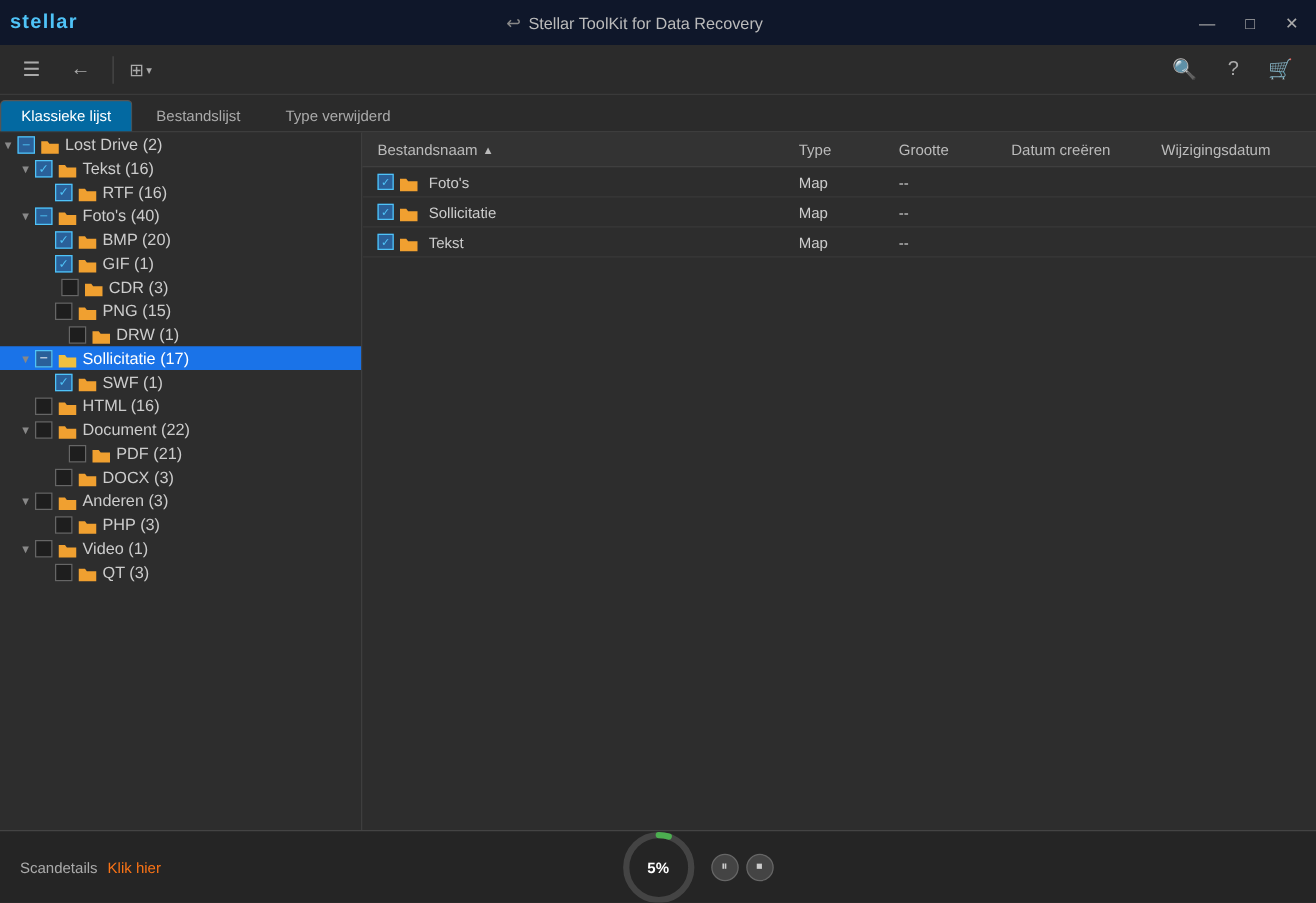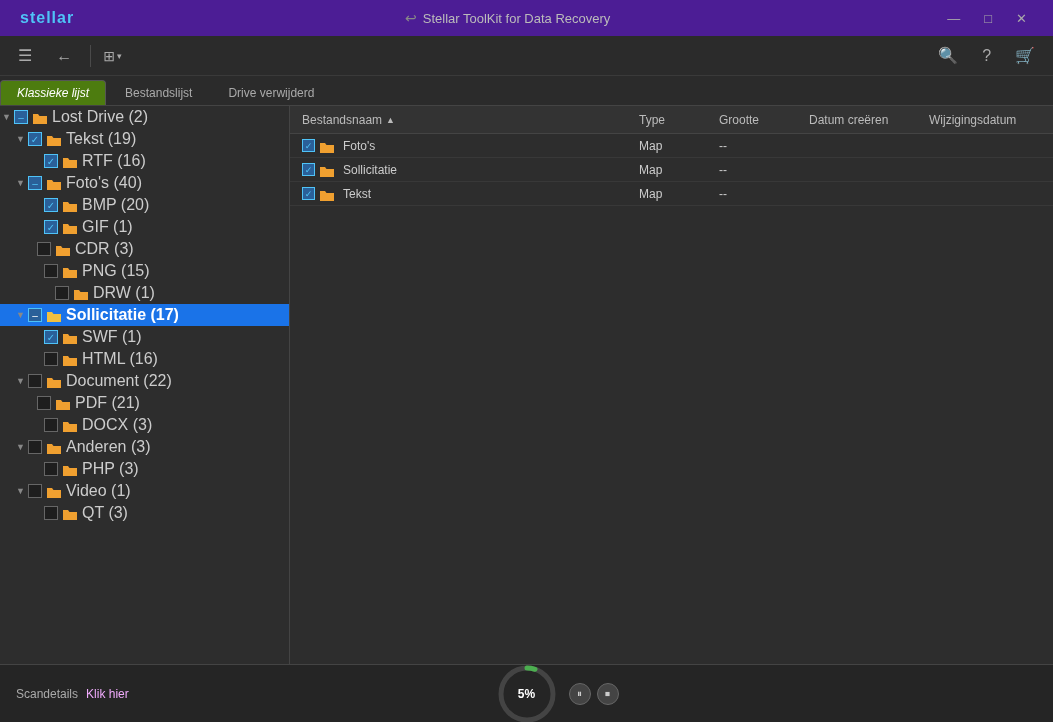--- a/index.html
+++ b/index.html
@@ -7,26 +7,26 @@
       width: 1053px;
       height: 722px;
       background: #2b2b2b;
       font-family: 'Segoe UI', Arial, sans-serif;
       font-size: 12px;
       color: #ccc;
       overflow: hidden;
     }
     
     .titlebar {
-      background: #4c1d95;
+      background: #0f172a;
       height: 36px;
       display: flex;
       align-items: center;
       justify-content: space-between;
-      padding: 0 20px;
+      padding: 0 8px;
       user-select: none;
     }
     .titlebar-left {
       display: flex;
       align-items: center;
       gap: 8px;
     }
     .titlebar-logo {
       color: #fff;
       font-size: 16px;
@@ -100,24 +100,23 @@
       padding: 5px 16px;
       cursor: pointer;
       color: #aaa;
       font-size: 12px;
       border-radius: 4px 4px 0 0;
       border: 1px solid transparent;
       border-bottom: none;
       margin-right: 2px;
     }
     .tab.active {
-      background: #4d7c0f;
+      background: #0369a1;
       color: #fff;
       border-color: #555;
-      font-style: italic;
     }
 
     
     .main {
       display: flex;
       height: calc(722px - 36px - 40px - 30px - 58px);
     }
 
     
     .tree-panel {
@@ -133,21 +132,21 @@
     .tree-panel::-webkit-scrollbar-track { background: #2d2d2d; }
 
     .tree-item {
       display: flex;
       align-items: center;
       padding: 2px 4px;
       cursor: pointer;
       white-space: nowrap;
     }
     .tree-item.selected { background: #1a73e8; color: #fff; }
-    .tree-item.selected .item-label { color: #fff; font-weight: bold; }
+    .tree-item.selected .item-label { color: #fff; }
 
     .tree-arrow {
       width: 12px;
       font-size: 9px;
       color: #888;
       flex-shrink: 0;
     }
     .tree-checkbox {
       width: 14px;
       height: 14px;
@@ -166,21 +165,21 @@
     .folder-icon {
       width: 16px;
       height: 12px;
       margin-right: 4px;
       flex-shrink: 0;
       display: inline-block;
     }
     .folder-icon svg { width: 16px; height: 14px; }
     .item-label {
       color: #ccc;
-      font-size: 16px;
+      font-size: 13px;
       text-align: center;
     }
     .tree-item.selected .item-label { color: #fff; }
 
     
     .right-panel {
       flex: 1;
       display: flex;
       flex-direction: column;
     }
@@ -253,21 +252,21 @@
       color: #aaa;
     }
     .scan-details {
       display: flex;
       align-items: center;
       gap: 8px;
       font-size: 12px;
       color: #aaa;
     }
     .scan-link {
-      color: #f0abfc;
+      color: #f97316;
       cursor: pointer;
       text-decoration: none;
     }
     .progress-container {
       position: absolute;
       left: 50%;
       transform: translateX(-50%);
       display: flex;
       flex-direction: column;
       align-items: center;
@@ -339,21 +338,21 @@
   <div class="toolbar-right">
     <span class="toolbar-btn">🔍</span>
     <span class="toolbar-btn">?</span>
     <span class="toolbar-btn">🛒</span>
   </div>
 </div>
 
 <div class="tabbar">
   <div class="tab active">Klassieke lijst</div>
   <div class="tab">Bestandslijst</div>
-  <div class="tab">Drive verwijderd</div>
+  <div class="tab">Type verwijderd</div>
 </div>
 
 <div class="main">
 
   <div class="tree-panel">
 
     <div class="tree-item" style="padding-left:2px">
       <span class="tree-arrow">▼</span>
       <div class="tree-checkbox partial">–</div>
       <span class="folder-icon">
@@ -365,21 +364,21 @@
     </div>
 
     <div class="tree-item" style="padding-left:16px">
       <span class="tree-arrow">▼</span>
       <div class="tree-checkbox checked">✓</div>
       <span class="folder-icon">
         <svg viewBox="0 0 16 14">
             <path d="M1 3h5l1.5 2H15v8H1z" fill="#f0a030"></path>
           </svg>
       </span>
-      <span class="item-label">Tekst (19)</span>
+      <span class="item-label">Tekst (16)</span>
     </div>
 
     <div class="tree-item" style="padding-left:32px">
       <span class="tree-arrow"></span>
       <div class="tree-checkbox checked">✓</div>
       <span class="folder-icon">
         <svg viewBox="0 0 16 14">
             <path d="M1 3h5l1.5 2H15v8H1z" fill="#f0a030"></path>
           </svg>
       </span>
@@ -412,21 +411,21 @@
       <span class="tree-arrow"></span>
       <div class="tree-checkbox checked">✓</div>
       <span class="folder-icon">
         <svg viewBox="0 0 16 14">
             <path d="M1 3h5l1.5 2H15v8H1z" fill="#f0a030"></path>
           </svg>
       </span>
       <span class="item-label">GIF (1)</span>
     </div>
 
-    <div class="tree-item" style="padding-left:25px">
+    <div class="tree-item" style="padding-left:37px">
       <span class="tree-arrow"></span>
       <div class="tree-checkbox"></div>
       <span class="folder-icon">
         <svg viewBox="0 0 16 14">
             <path d="M1 3h5l1.5 2H15v8H1z" fill="#f0a030"></path>
           </svg>
       </span>
       <span class="item-label">CDR (3)</span>
     </div>
 
@@ -467,21 +466,21 @@
       <span class="tree-arrow"></span>
       <div class="tree-checkbox checked">✓</div>
       <span class="folder-icon">
         <svg viewBox="0 0 16 14">
             <path d="M1 3h5l1.5 2H15v8H1z" fill="#f0a030"></path>
           </svg>
       </span>
       <span class="item-label">SWF (1)</span>
     </div>
 
-    <div class="tree-item" style="padding-left:32px">
+    <div class="tree-item" style="padding-left:16px">
       <span class="tree-arrow"></span>
       <div class="tree-checkbox"></div>
       <span class="folder-icon">
         <svg viewBox="0 0 16 14">
             <path d="M1 3h5l1.5 2H15v8H1z" fill="#f0a030"></path>
           </svg>
       </span>
       <span class="item-label">HTML (16)</span>
     </div>
 
@@ -489,21 +488,21 @@
       <span class="tree-arrow">▼</span>
       <div class="tree-checkbox"></div>
       <span class="folder-icon">
         <svg viewBox="0 0 16 14">
             <path d="M1 3h5l1.5 2H15v8H1z" fill="#f0a030"></path>
           </svg>
       </span>
       <span class="item-label">Document (22)</span>
     </div>
 
-    <div class="tree-item" style="padding-left:25px">
+    <div class="tree-item" style="padding-left:43px">
       <span class="tree-arrow"></span>
       <div class="tree-checkbox"></div>
       <span class="folder-icon">
         <svg viewBox="0 0 16 14">
             <path d="M1 3h5l1.5 2H15v8H1z" fill="#f0a030"></path>
           </svg>
       </span>
       <span class="item-label">PDF (21)</span>
     </div>
 

